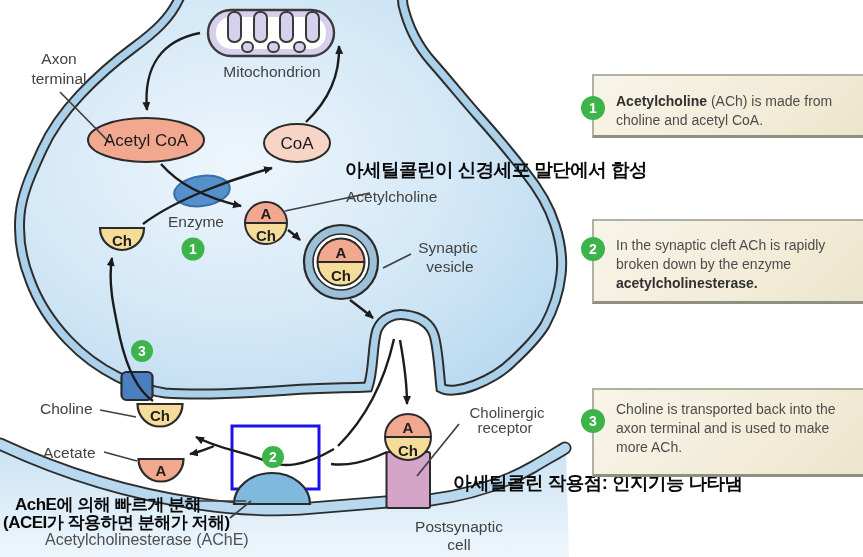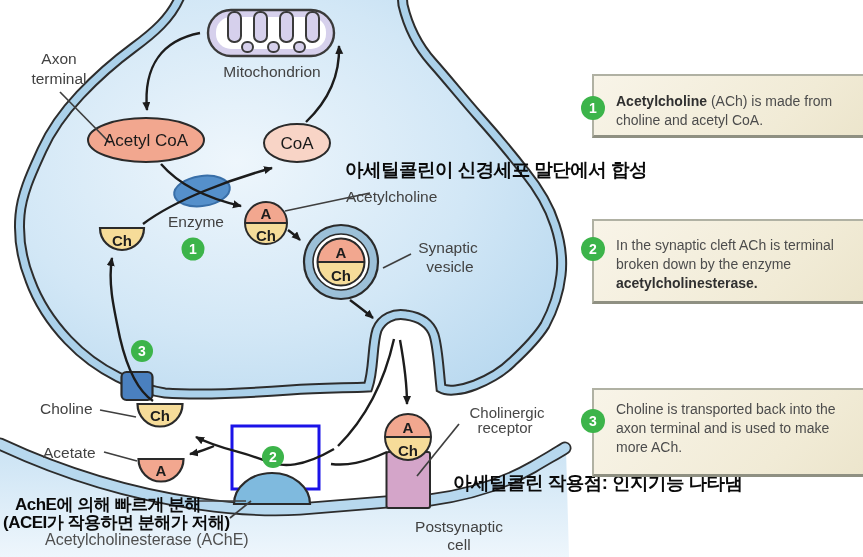--- a/index.html
+++ b/index.html
@@ -210,19 +210,19 @@
   <text class="kor-sm" x="15" y="510">AchE에 의해 빠르게 분해</text>
   <text class="kor-sm" x="3" y="528">(ACEI가 작용하면 분해가 저해)</text>
 </svg>
 
 <div class="callout" id="box1">
   <div class="num">1</div>
   <span></span><b>Acetylcholine</b><span> (ACh) is made from choline and acetyl CoA.</span>
 </div>
 <div class="callout" id="box2">
   <div class="num">2</div>
-  <span>In the synaptic cleft ACh is terminal broken down by the enzyme </span><b>acetylcholinesterase.</b><span></span>
+  <span>In the synaptic cleft ACh is rapidly broken down by the enzyme </span><b>acetylcholinesterase.</b><span></span>
 </div>
 <div class="callout" id="box3">
   <div class="num">3</div>
   <span>Choline is transported back into the axon terminal and is used to make more ACh.</span><b></b><span></span>
 </div>
 </div>
 
 </body></html>

